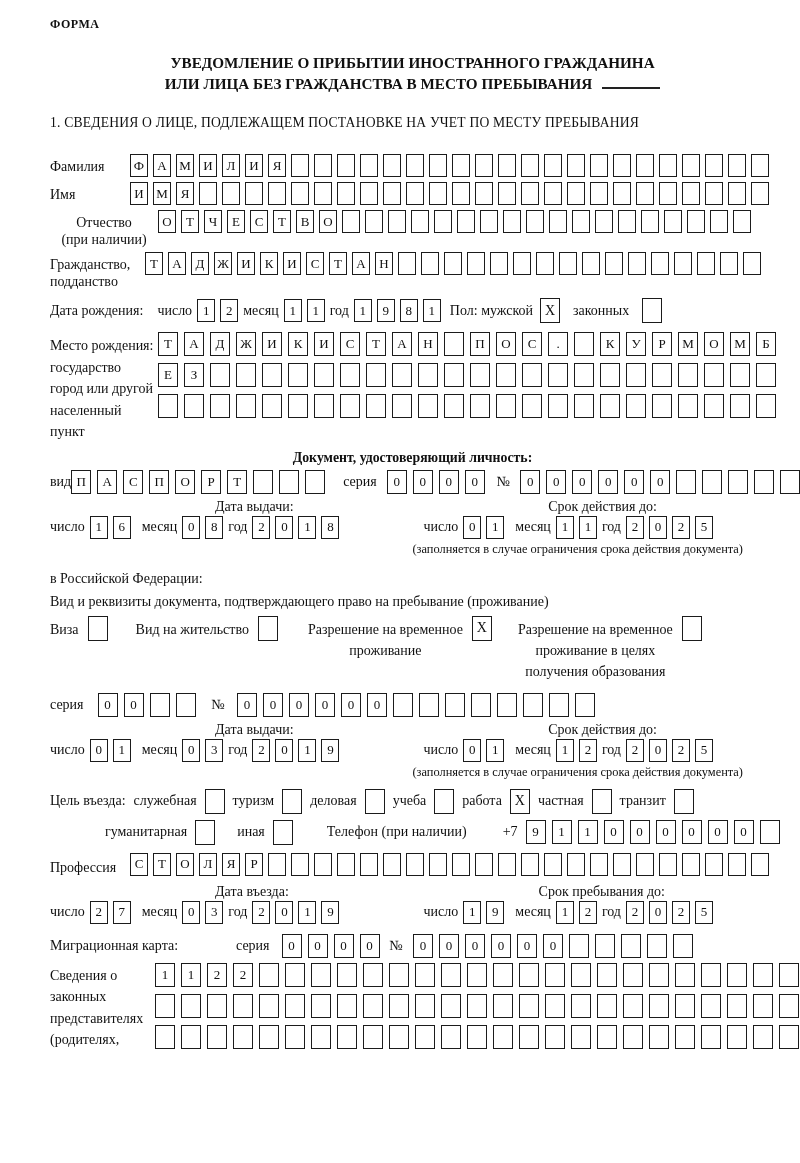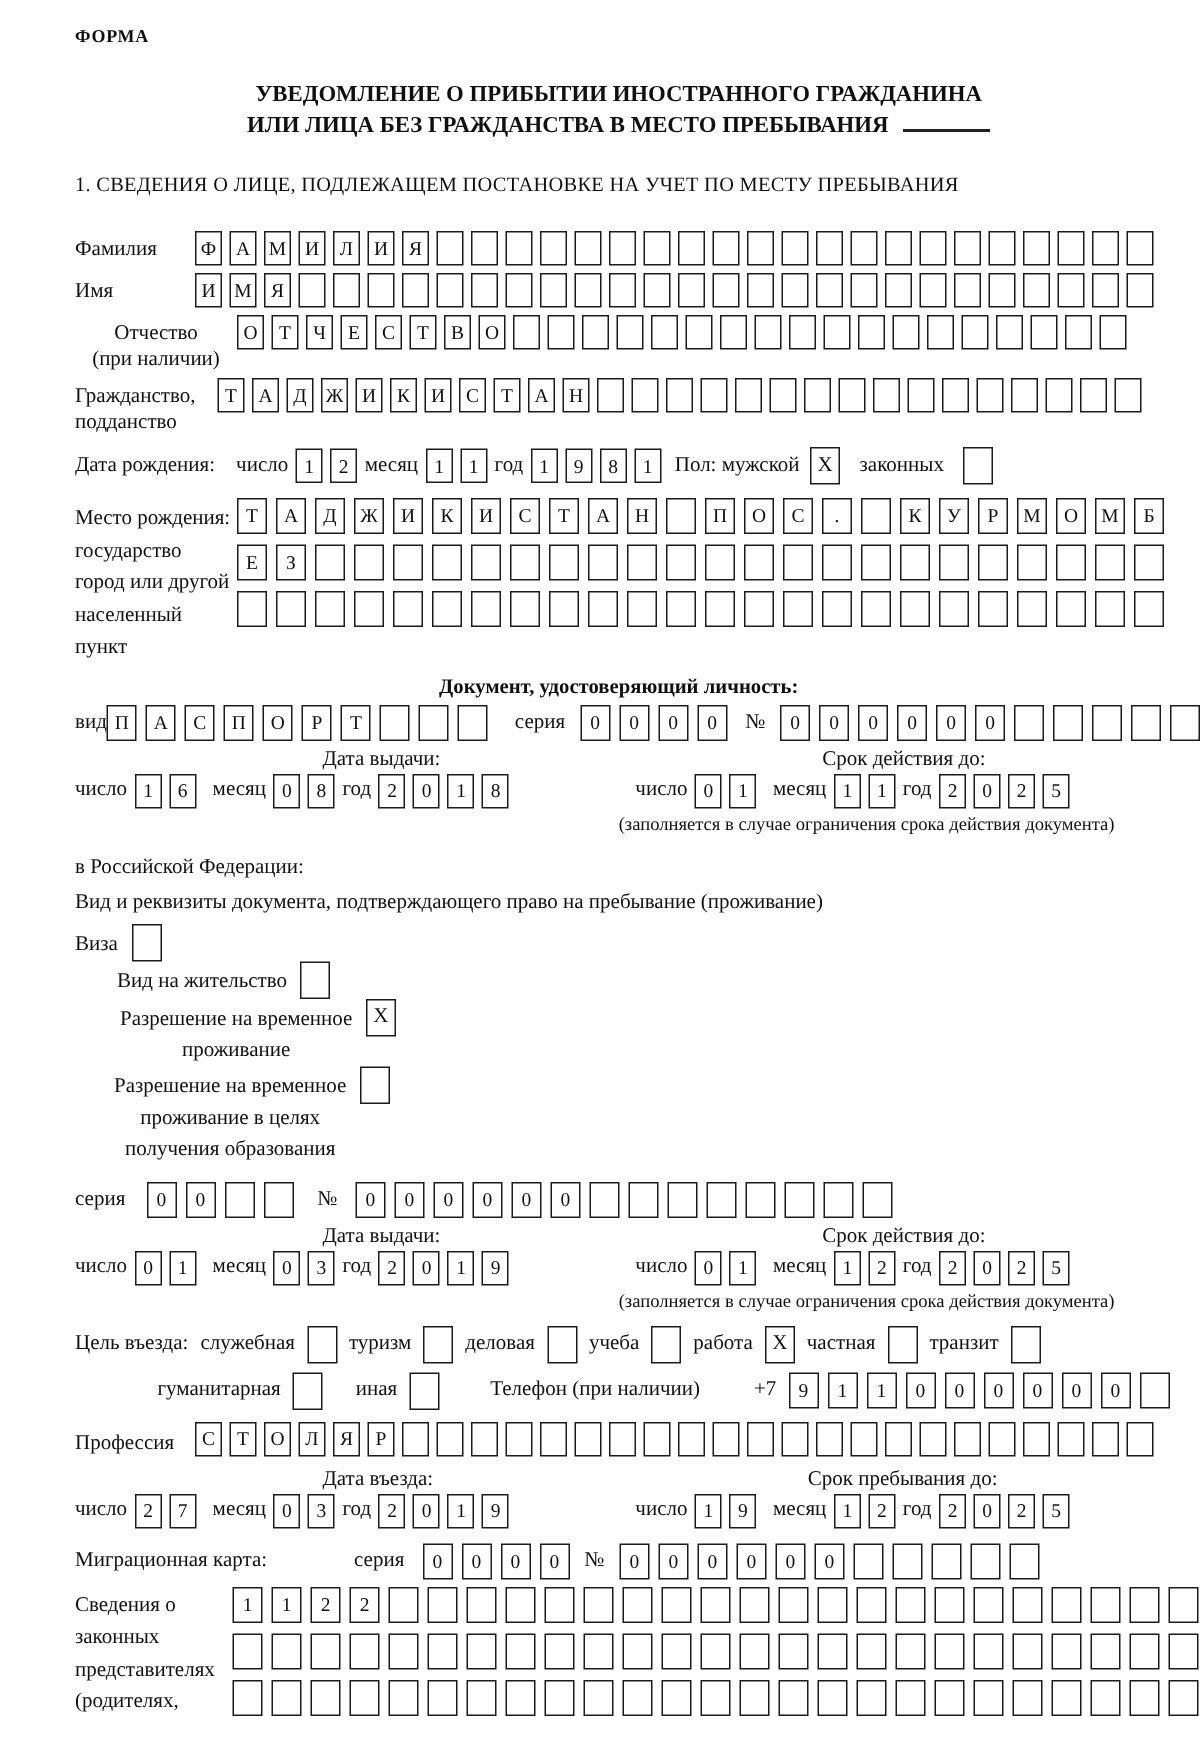--- a/index.html
+++ b/index.html
@@ -33,21 +33,21 @@
 
   
   .dates-head { display:flex; font-size:14px; margin-top:5px; }
   .dates-row { display:flex; align-items:center; margin-top:1px; font-size:14px; }
   .dg { display:inline-flex; align-items:center; gap:5px; }
   .form-note { font-size:12.4px; text-align:right; padding-right:32px; margin-top:3px; }
 
   .doc-heading { text-align:center; font-weight:bold; font-size:13.8px; margin-top:7px; }
   .intro { font-size:14px; margin-top:10px; line-height:23px; }
 
-  .opts { display:flex; align-items:flex-start; margin-top:3px; font-size:14px;flex-direction:column; }
+  .opts { display:flex; align-items:flex-start; margin-top:3px; font-size:14px; }
   .opt { display:flex; align-items:flex-start; gap:9px; }
   .opt .txt { line-height:21px; padding-top:3px; }
   .opt .txt.center { text-align:center; }
 
   .purposes { display:flex; align-items:center; margin-top:9px; font-size:14px; gap:8px; }
   .purposes .pl { flex:0 0 auto; }
 
   .reps { display:flex; margin-top:4px; font-size:14px; }
   .reps-rows > .cells { margin-bottom:6px; }
 </style>

